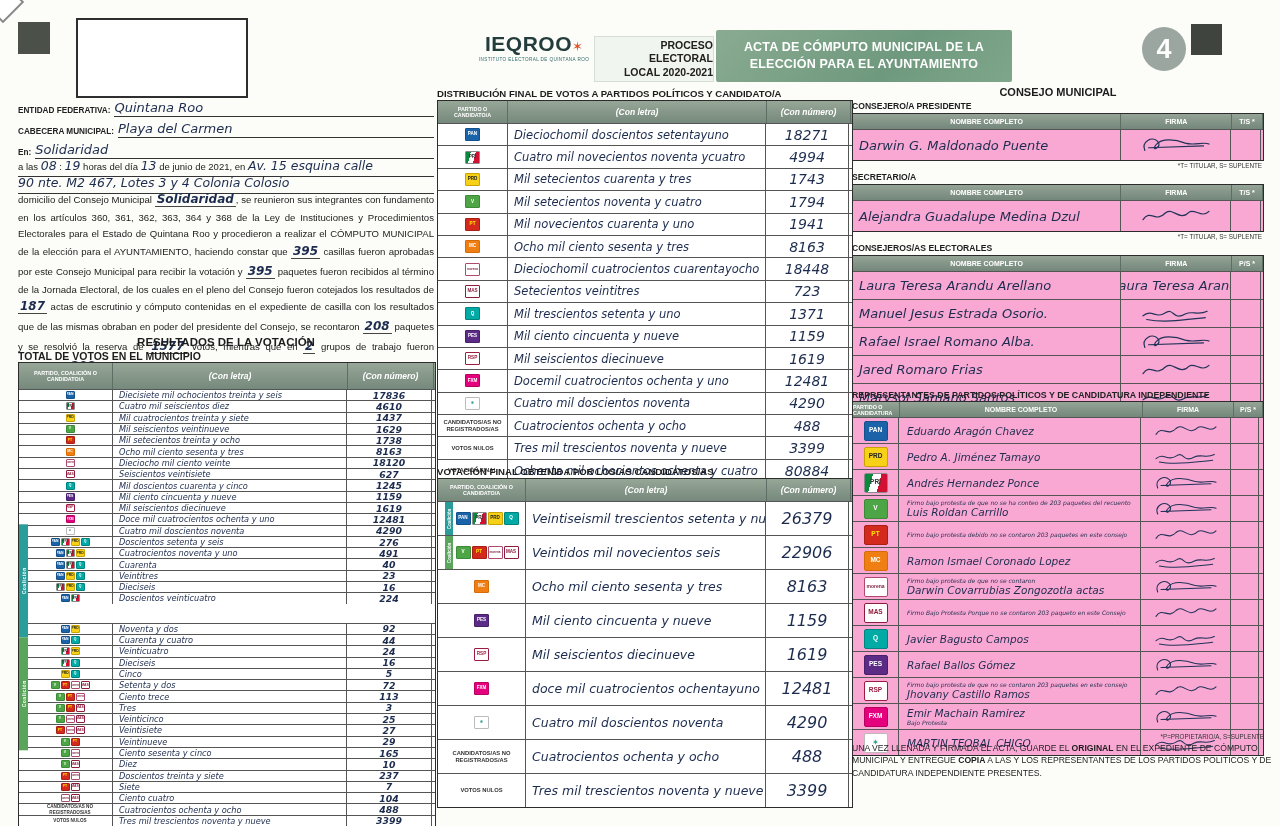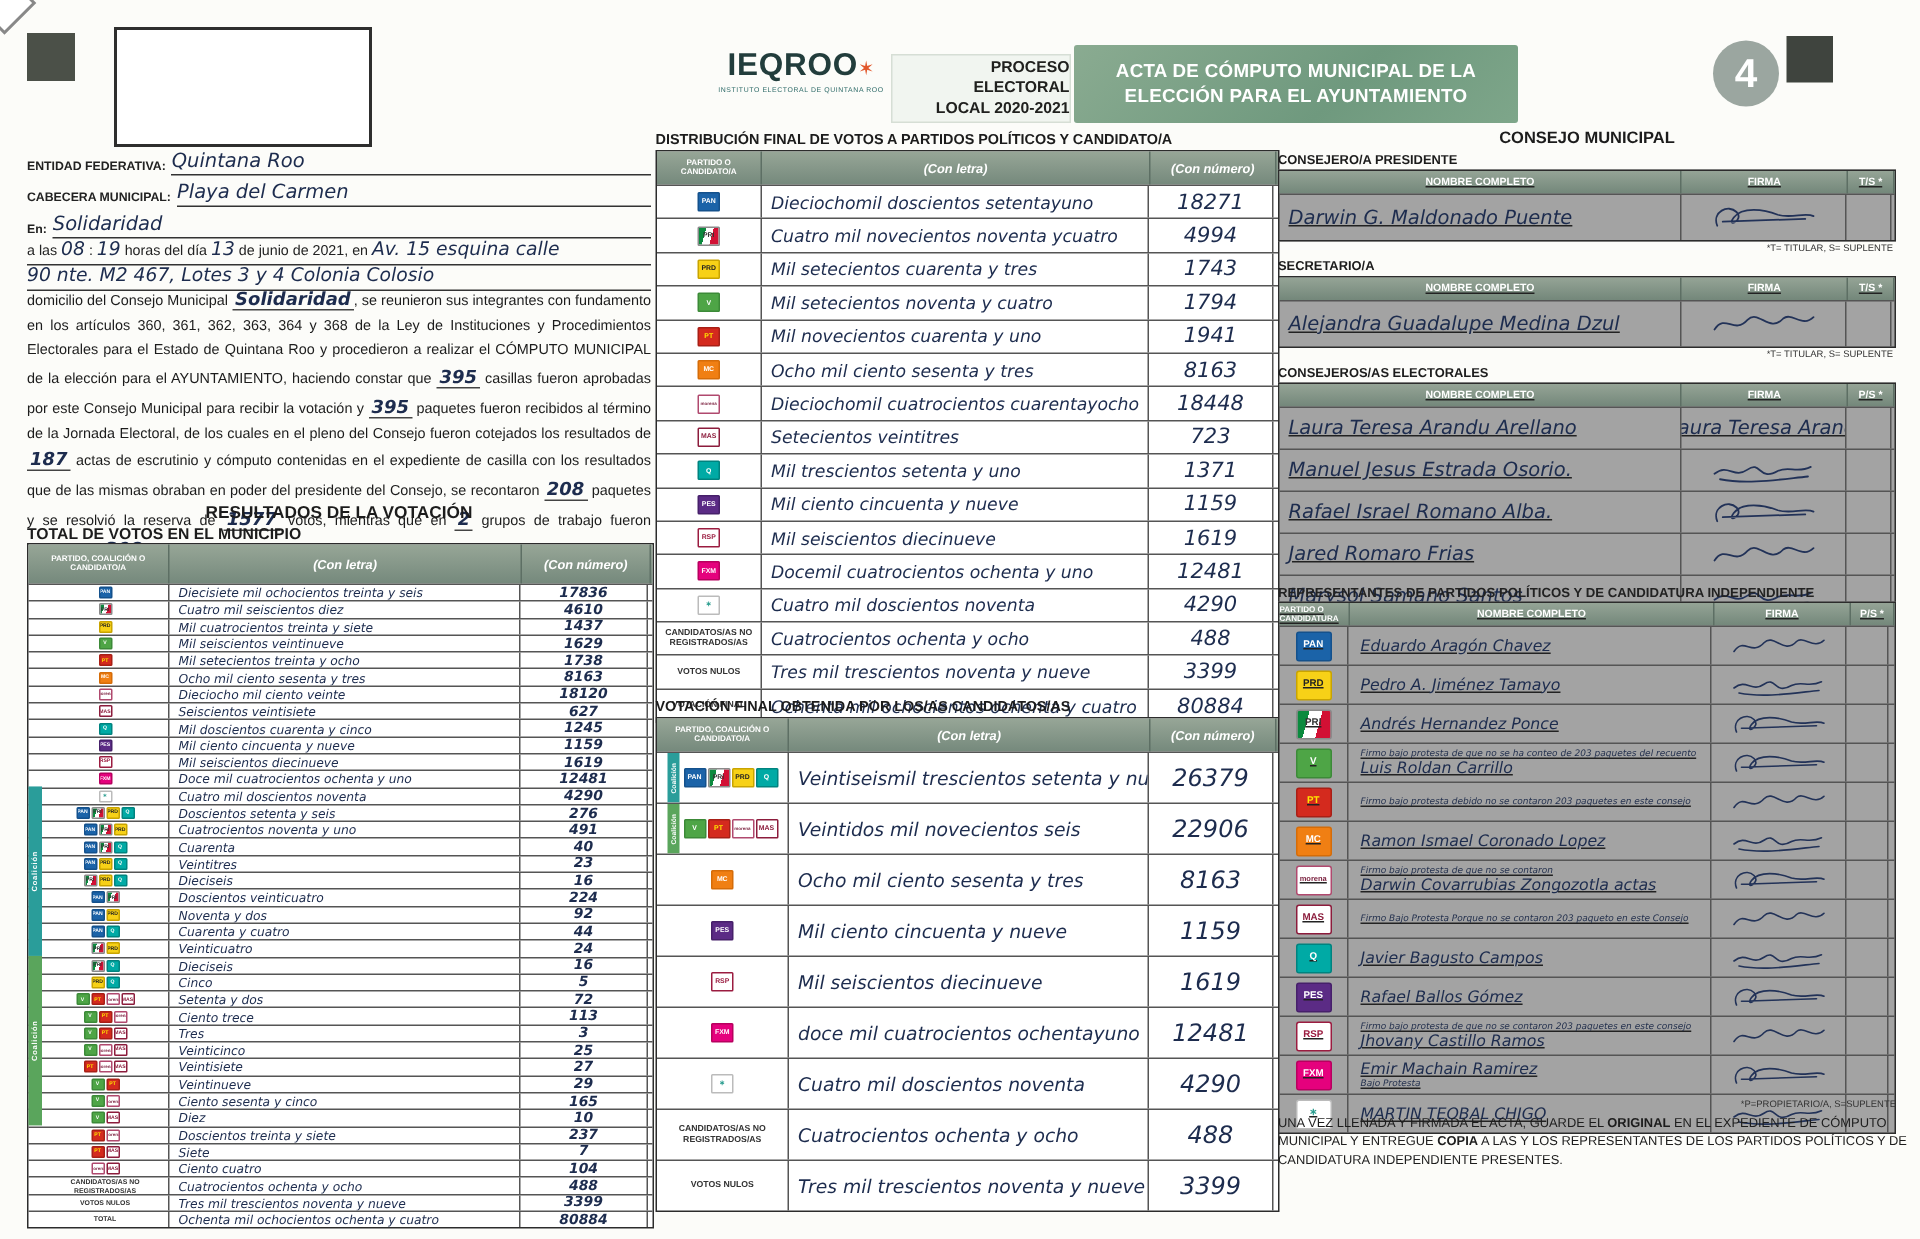--- a/index.html
+++ b/index.html
@@ -85,21 +85,21 @@
   #t-votfinal{left:437px;top:466px;width:414px;font-size:9.6px;}
   #tbl-cand{left:437px;top:478px;width:414px;}
   #tbl-cand .vc.c2 .hw{font-size:12.5px;white-space:nowrap;}
   #tbl-cand .vc.c3 .hw{font-size:16px;}
   #tbl-cand .slbl{font-size:5.8px;}
 
   
   #t-consejo{left:852px;top:86px;width:412px;text-align:center;font-size:11px;}
   #council{left:852px;top:98px;width:412px;}
   .csec-label{font-size:8.6px;font-weight:bold;margin:3px 0 2px 0;color:#1c1c1c;}
-  .ctable{border:1.5px solid #2c2c2c;background:#a3a3a3;text-decoration:underline;}
+  .ctable{border:1.5px solid #2c2c2c;background:#f9a8d4;}
   .chead{display:flex;background:linear-gradient(180deg,#95a496,#73877a);height:15px;}
   .ch{color:#fff;font-size:7px;font-weight:bold;display:flex;align-items:center;justify-content:center;
       border-right:1px solid #5d6f64;}
   .crow{display:flex;border-top:1px solid #555;}
   .cc{display:flex;align-items:center;border-right:1px solid #555;box-sizing:border-box;overflow:hidden;}
   .cc .hw{font-size:13px;white-space:nowrap;padding-left:6px;}
   .cfoot{text-align:right;font-size:6.3px;color:#333;margin:1px 2px 0 0;}
   .sigsvg path{stroke:#223258;stroke-width:1.3;fill:none;stroke-linecap:round;}
   .sigtext{font-size:8px;white-space:nowrap;}
 
@@ -380,21 +380,21 @@
           <span class="picon xs" style="background: rgb(27, 99, 168); color: rgb(255, 255, 255); border-color: rgb(20, 81, 140);">PAN</span>
           <span class="picon xs" style="background: linear-gradient(105deg, rgb(11, 138, 62) 30%, rgb(255, 255, 255) 30%, rgb(255, 255, 255) 62%, rgb(210, 16, 52) 62%); color: rgb(51, 51, 51); border-color: rgb(138, 138, 138);">PRI</span>
         </div>
         <div class="vc c2" style="width: 234px;">
           <span class="hw">Doscientos veinticuatro</span>
         </div>
         <div class="vc c3" style="width: 85px;">
           <span class="hw">224</span>
         </div>
       </div>
-      <div class="vrow" style="height: 10.3px;">
+      <div class="vrow" style="height: 10.3px; margin-top: 19px;">
         <div class="vc c1" style="width: 94px;">
           <span class="picon xs" style="background: rgb(27, 99, 168); color: rgb(255, 255, 255); border-color: rgb(20, 81, 140);">PAN</span>
           <span class="picon xs" style="background: rgb(247, 209, 23); color: rgb(34, 34, 34); border-color: rgb(201, 164, 0);">PRD</span>
         </div>
         <div class="vc c2" style="width: 234px;">
           <span class="hw">Noventa y dos</span>
         </div>
         <div class="vc c3" style="width: 85px;">
           <span class="hw">92</span>
         </div>

